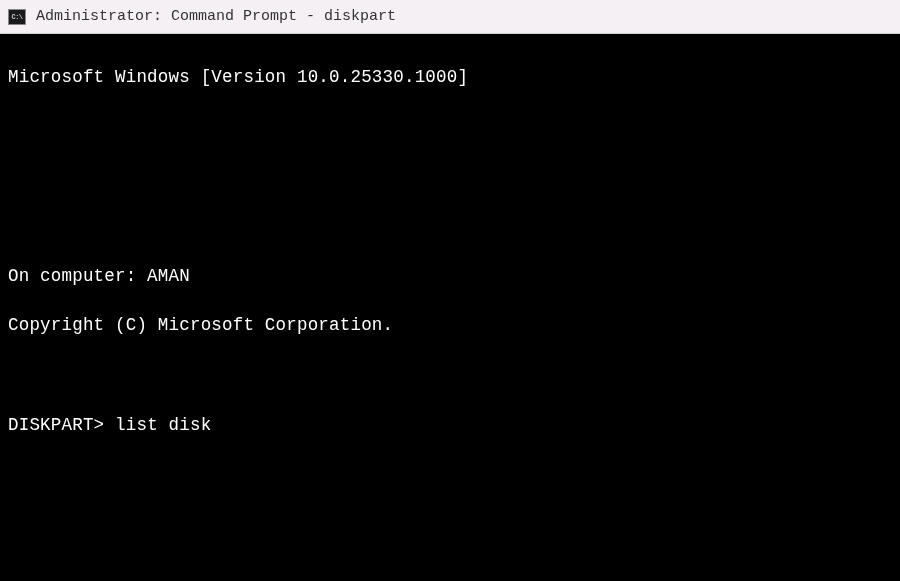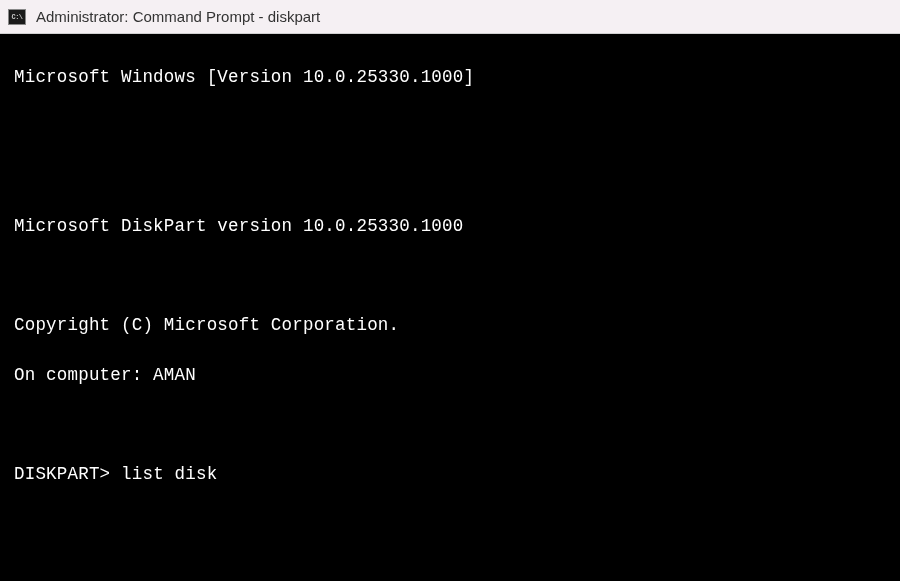--- a/index.html
+++ b/index.html
@@ -30,29 +30,29 @@
       margin-right: 10px;
       display: flex;
       align-items: center;
       justify-content: center;
       font-size: 7px;
       color: #ccc;
       letter-spacing: -0.5px;
       font-weight: bold;
     }
     .titlebar-text {
-      font-family: Liberation Sans, sans-serif;
+      font-family: Liberation Mono, monospace;
       font-size: 15px;
       color: #333;
     }
     .terminal {
       background: #000;
       color: #fff;
       font-size: 17.5px;
-      padding: 6px 0 0 14px;
+      padding: 6px 0 0 8px;
       line-height: 1.42;
       white-space: pre;
       font-family: Consolas, 'Courier New', monospace;
       letter-spacing: 0.2px;
       height: calc(100% - 34px);
       overflow: hidden;
     }
     .terminal-line {
       min-height: 1.42em;
     }
@@ -62,24 +62,23 @@
 
 <div class="titlebar">
   <div class="titlebar-icon">C:\</div>
   <div class="titlebar-text">Administrator: Command Prompt - diskpart</div>
 </div>
 
 <div class="terminal">
 <div class="terminal-line">Microsoft Windows [Version 10.0.25330.1000]</div>
 <div class="terminal-line"> </div>
 <div class="terminal-line"> </div>
-<div class="terminal-line">Microsoft DiskPart version 10.0.25330.1000</div>
 <div class="terminal-line"> </div>
+<div class="terminal-line">On computer: AMAN</div>
 <div class="terminal-line">Copyright (C) Microsoft Corporation.</div>
-<div class="terminal-line">On computer: AMAN</div>
 <div class="terminal-line"> </div>
 <div class="terminal-line"><span>DISKPART&gt; </span><span>list disk</span></div>
 
 
 
 
 
 
 
 </div>

